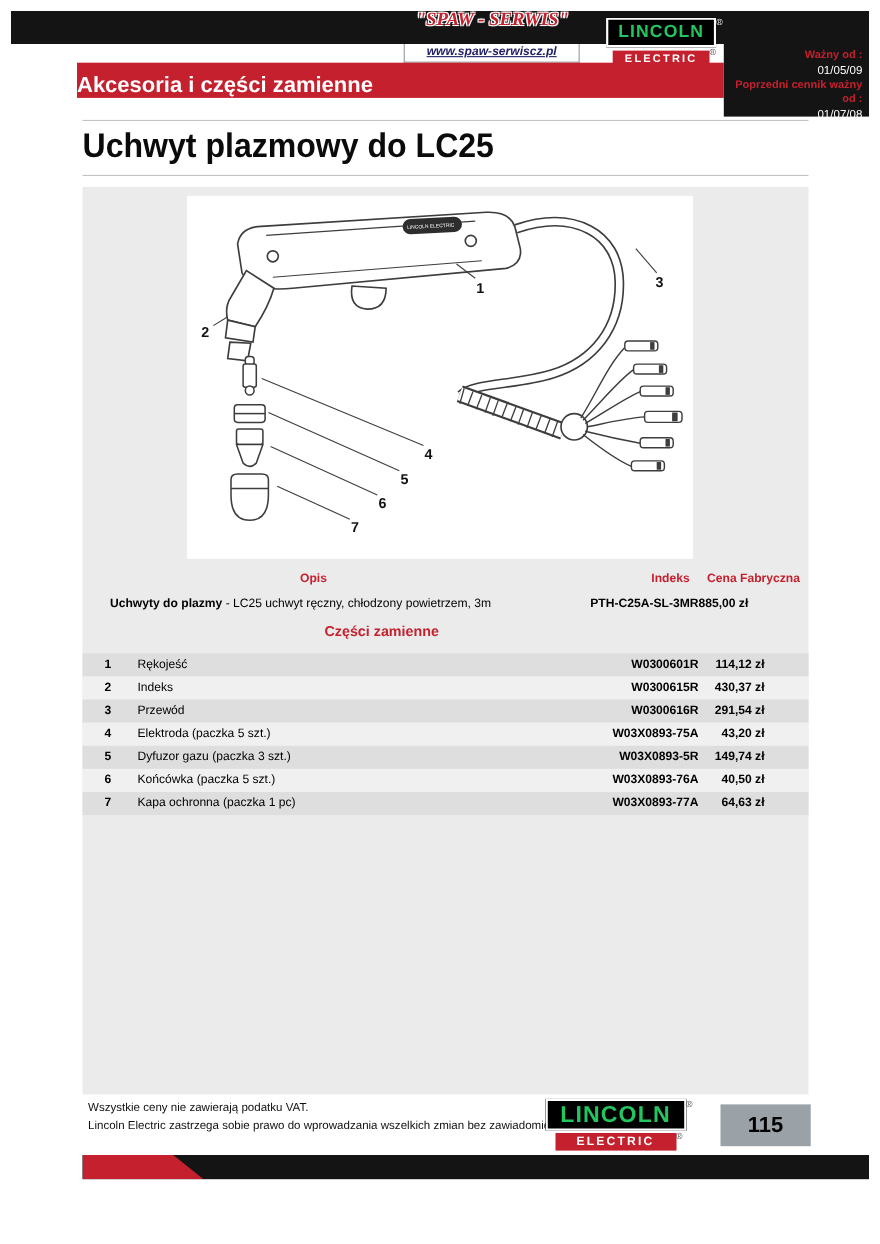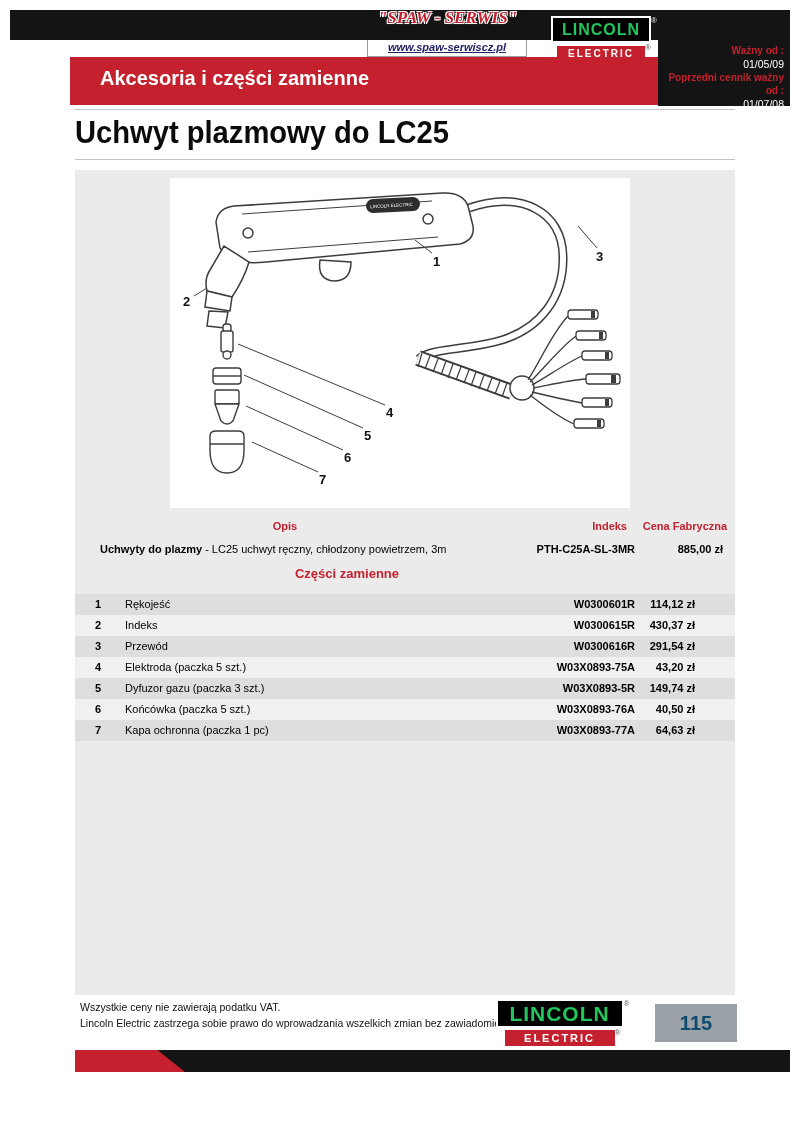--- a/index.html
+++ b/index.html
@@ -31,64 +31,64 @@
   .reg2{font-size:8px; color:#555; vertical-align:top;}
   .logo-top{left:549px; top:16px; width:110px;}
 
   
   .validity{position:absolute; left:658px; top:40px; width:132px; height:66px; background:var(--dark);
             text-align:right; padding:4px 6px 0 2px;}
   .v-label{color:var(--red); font-weight:bold; font-size:10px; line-height:13px;}
   .v-date{color:#fff; font-size:10.5px; line-height:14px;}
 
   
-  .redbar{position:absolute; left:70px; top:57px; width:588px; height:48px; background:var(--red);
-          color:#fff; font-weight:bold; font-size:20px; line-height:42px; padding-left:30px;}
+  .redbar{position:absolute; left:70px; top:57px; width:588px; height:32px; background:var(--red);
+          color:#fff; font-weight:bold; font-size:20px; line-height:42px; padding-left:0;}
 
   
   .title-block{position:absolute; left:75px; top:109px; width:660px;
                border-top:1px solid #c3c3c3; border-bottom:1px solid #c3c3c3; padding:4px 0 7px;}
   .title-block h1{font-size:31px; font-weight:bold; color:#0b0b0b; line-height:38px;
                   transform:scaleX(.94); transform-origin:left center; white-space:nowrap;}
 
   
   .content{position:absolute; left:75px; top:170px; width:660px; height:825px; background:var(--content-bg);}
   .diagram{position:absolute; left:95px; top:8px; width:460px; height:330px; background:#fff;}
 
   .thead{position:absolute; left:0; top:350px; width:660px; display:flex; font-size:11px; font-weight:bold; color:var(--red);}
   .th-desc{width:420px; text-align:center;}
   .th-index{width:140px; text-align:right; padding-right:8px;}
   .th-price{width:100px; text-align:center;}
 
   .main-row{position:absolute; left:0; top:370px; width:660px; display:flex; font-size:11px; padding-left:25px; height:18px; line-height:18px;}
   .mr-desc{width:395px;}
   .mr-desc b{font-weight:bold;}
   .mr-index{width:140px; text-align:right; font-weight:bold;}
-  .mr-price{width:100px; text-align:right; font-weight:bold; padding-right:12px;}
+  .mr-price{width:100px; text-align:left; font-weight:bold; padding-right:12px;}
 
   .section-title{position:absolute; left:0; top:396px; width:544px; text-align:center;
                  color:var(--red); font-weight:bold; font-size:13px;}
 
   .rows{position:absolute; left:0; top:424px; width:660px;}
   .prow{display:grid; grid-template-columns:35px 385px 140px 100px; height:21px; line-height:21px; font-size:11px;}
   .prow:nth-child(odd){background:var(--row-dark);}
   .prow:nth-child(even){background:var(--row-light);}
   .c-no{padding-left:20px; font-weight:bold;}
   .c-desc{padding-left:15px;}
   .c-index{text-align:right; font-weight:bold;}
   .c-price{text-align:right; font-weight:bold; padding-right:40px;}
 
   
   .note1{position:absolute; left:80px; top:1001px; font-size:10.5px; color:#111;}
   .note2{position:absolute; left:80px; top:1017px; font-size:10.5px; color:#111;}
   .logo-bottom{left:495px; top:999px; width:135px;}
   .logo-bottom .lincoln-box{width:128px; height:29px; font-size:21px; line-height:29px;}
   .logo-bottom .electric-box{width:110px; height:16px; font-size:11px; line-height:16px; letter-spacing:2px;}
   .pagebox{position:absolute; left:655px; top:1004px; width:82px; height:38px; background:var(--page-box);
-           color:#0c4a6e; font-weight:bold; font-size:20px; text-align:center; line-height:38px;}
+           color:#000000; font-weight:bold; font-size:20px; text-align:center; line-height:38px;}
   .bottombar{position:absolute; left:75px; top:1050px; width:715px; height:22px; background:var(--dark);}
   .bottombar .redslash{position:absolute; left:0; top:0; width:110px; height:22px; background:var(--red);
            clip-path:polygon(0 0, 75% 0, 100% 100%, 0 100%);}
 
   svg text{font-family:"Liberation Sans", sans-serif;}
 </style>
 </head>
 <body>
 
 <div class="page">

